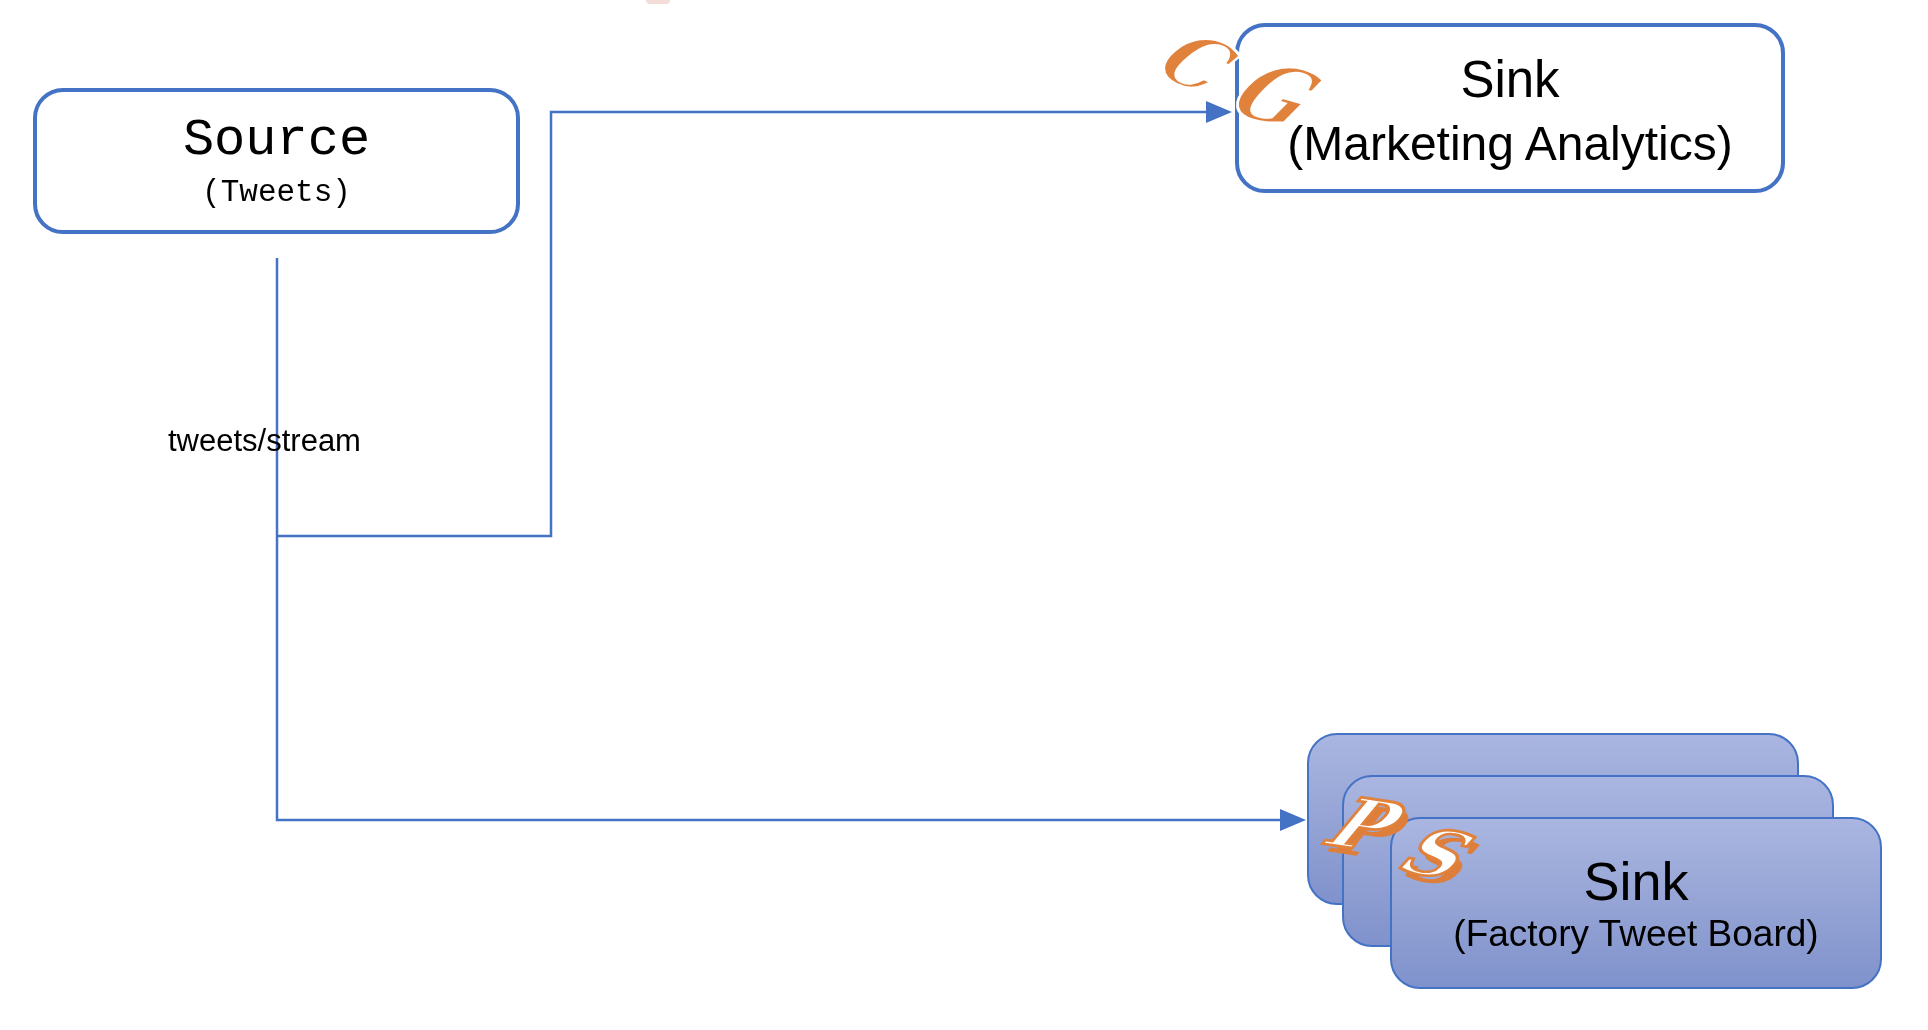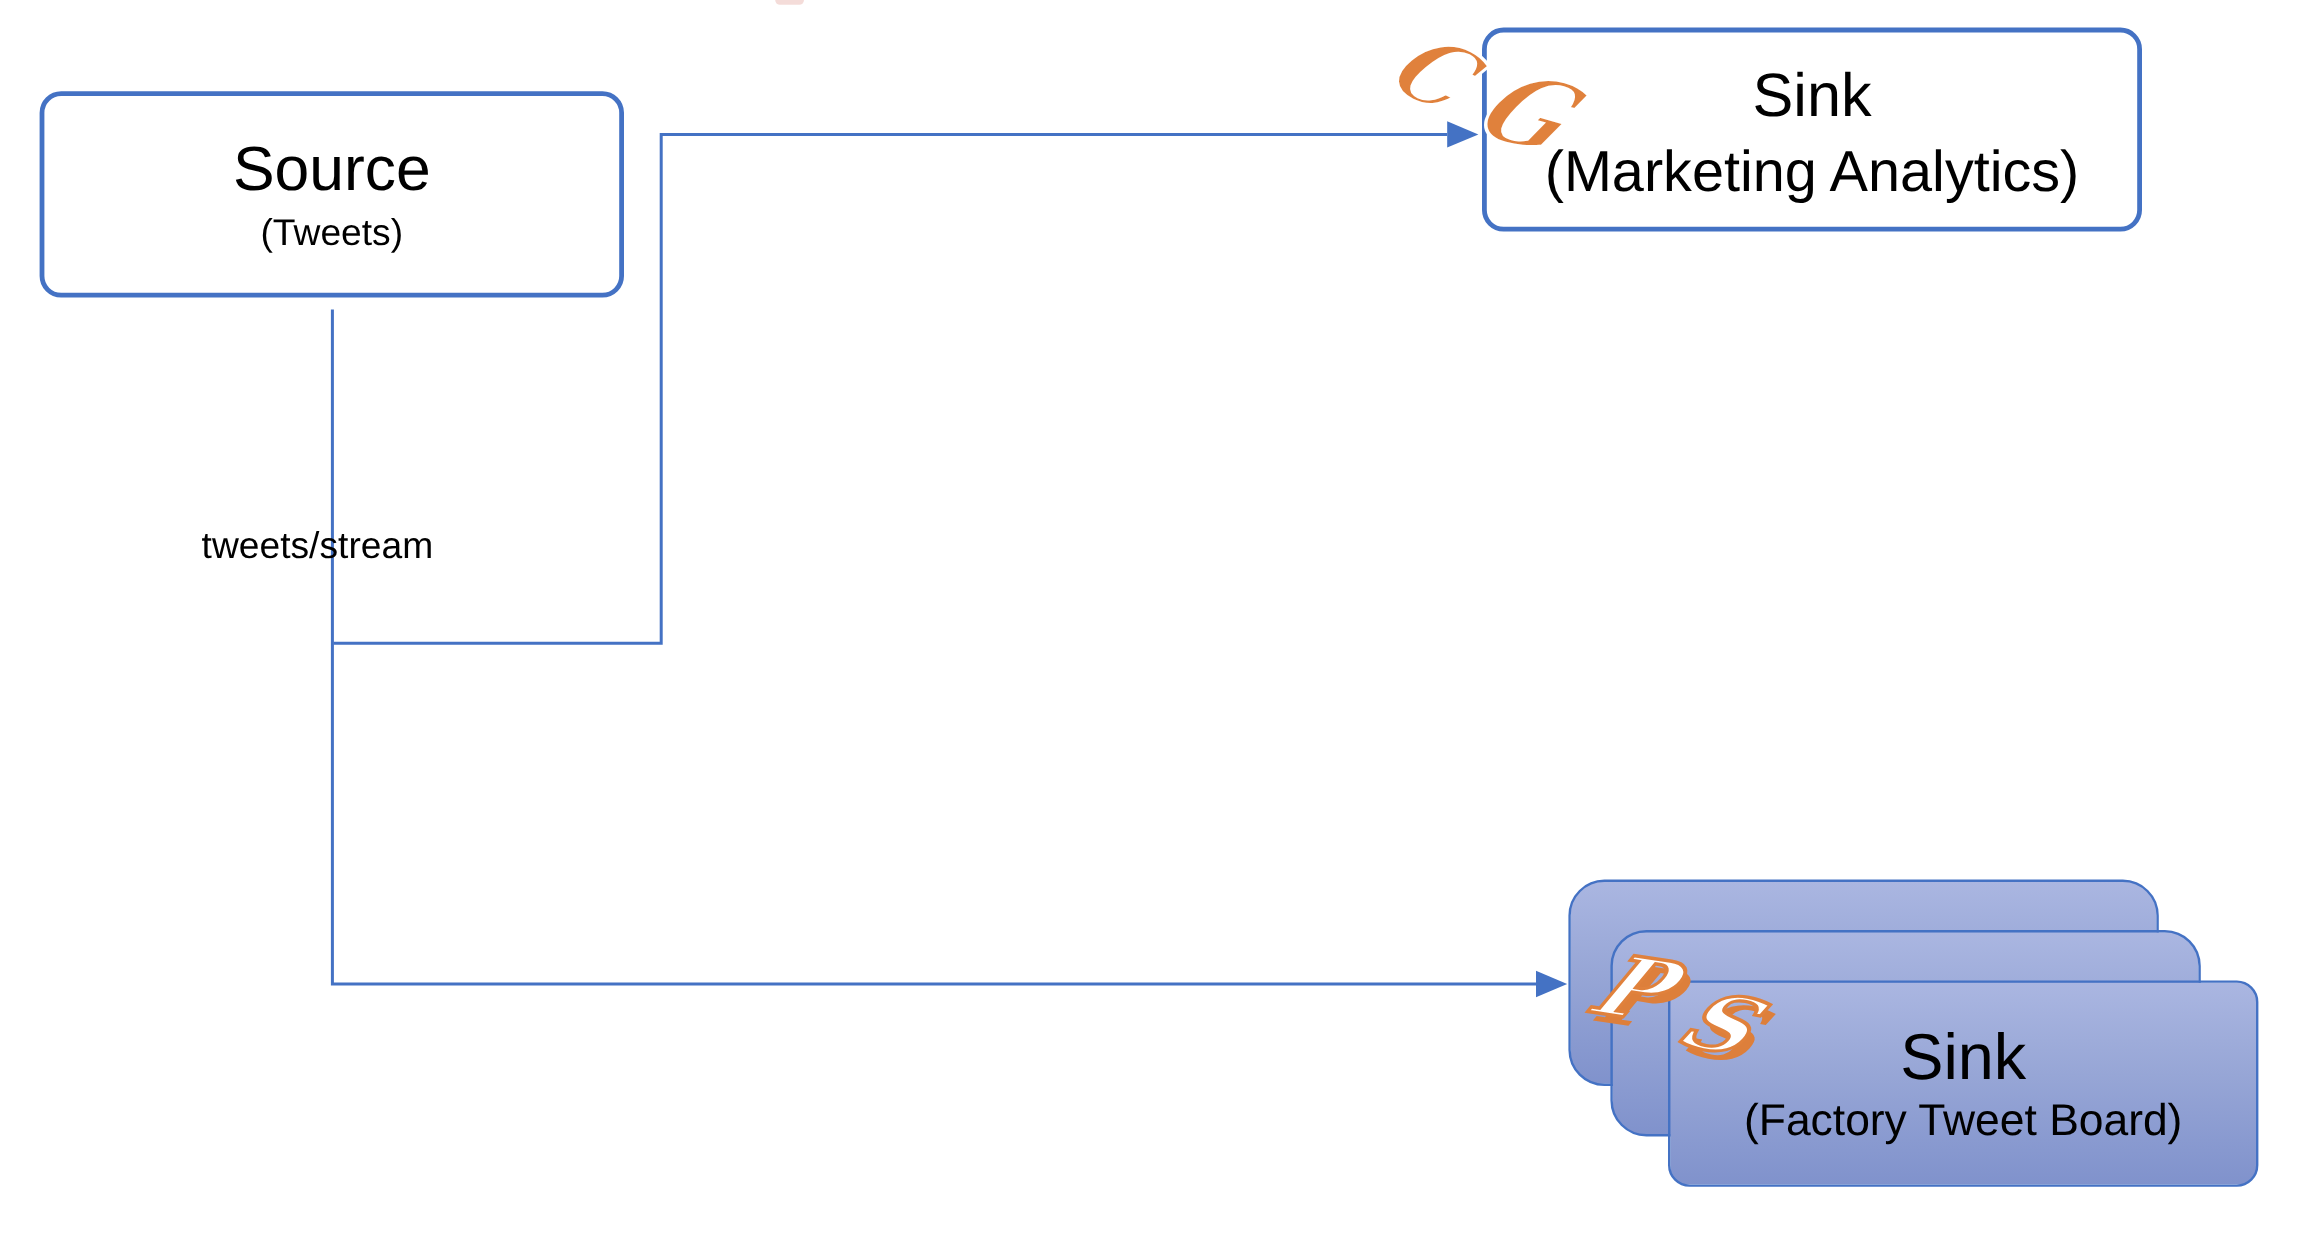--- a/index.html
+++ b/index.html
@@ -4,28 +4,28 @@
 <style>
   html,body{margin:0;padding:0;background:#ffffff;}
   #canvas{
     position:relative;width:1928px;height:1030px;background:#ffffff;overflow:hidden;
     font-family:"Liberation Sans",sans-serif;color:#000;
   }
   #connector-layer{position:absolute;left:0;top:0;width:1928px;height:1030px;}
 
   .node{
     position:absolute;box-sizing:border-box;background:#fff;
-    border:4px solid #4472C4;border-radius:18px;
+    border:4px solid #4472C4;border-radius:30px;
     display:flex;flex-direction:column;align-items:center;justify-content:center;
     text-align:center;line-height:1.15;
   }
   .node .title{font-size:52px;}
   .node .subtitle{font-size:31px;margin-top:4px;}
 
-  #source-box{left:33px;top:76px;width:487px;height:172px;}
+  #source-box{left:33px;top:88px;width:487px;height:146px;font-family:Liberation Mono, monospace;}
 
   #sink-marketing-box{left:1235px;top:23px;width:550px;height:170px;padding-top:6px;}
   #sink-marketing-box .title{font-size:51px;}
   #sink-marketing-box .subtitle{font-size:48px;margin-top:6px;}
 
   .stack-card{
     position:absolute;box-sizing:border-box;width:492px;height:172px;
     border:2.5px solid #4472C4;border-radius:30px;
     background:linear-gradient(180deg,#AAB6E1 0%,#97A6d6 45%,#8092CC 100%);
   }
@@ -33,21 +33,21 @@
   #stack-card-middle{left:1342px;top:775px;}
   #sink-factory-box{
     left:1390px;top:817px;width:492px;height:172px;
     border-width:2.5px;
     background:linear-gradient(180deg,#AAB6E1 0%,#97A6D6 45%,#8092CC 100%);
   }
   #sink-factory-box .title{font-size:54px;}
   #sink-factory-box .subtitle{font-size:37px;margin-top:1px;}
 
   #edge-label{
-    position:absolute;left:168px;top:436px;font-size:31px;line-height:1.2;
+    position:absolute;left:168px;top:422px;font-size:31px;line-height:1.2;
     white-space:nowrap;
   }
 
   .logo span{
     position:absolute;display:block;line-height:1;
     font-family:"DejaVu Serif",serif;font-weight:bold;font-style:italic;
   }
   
   #cg-letter-c{
     left:1168px;top:26px;font-size:74px;color:#E0813C;

